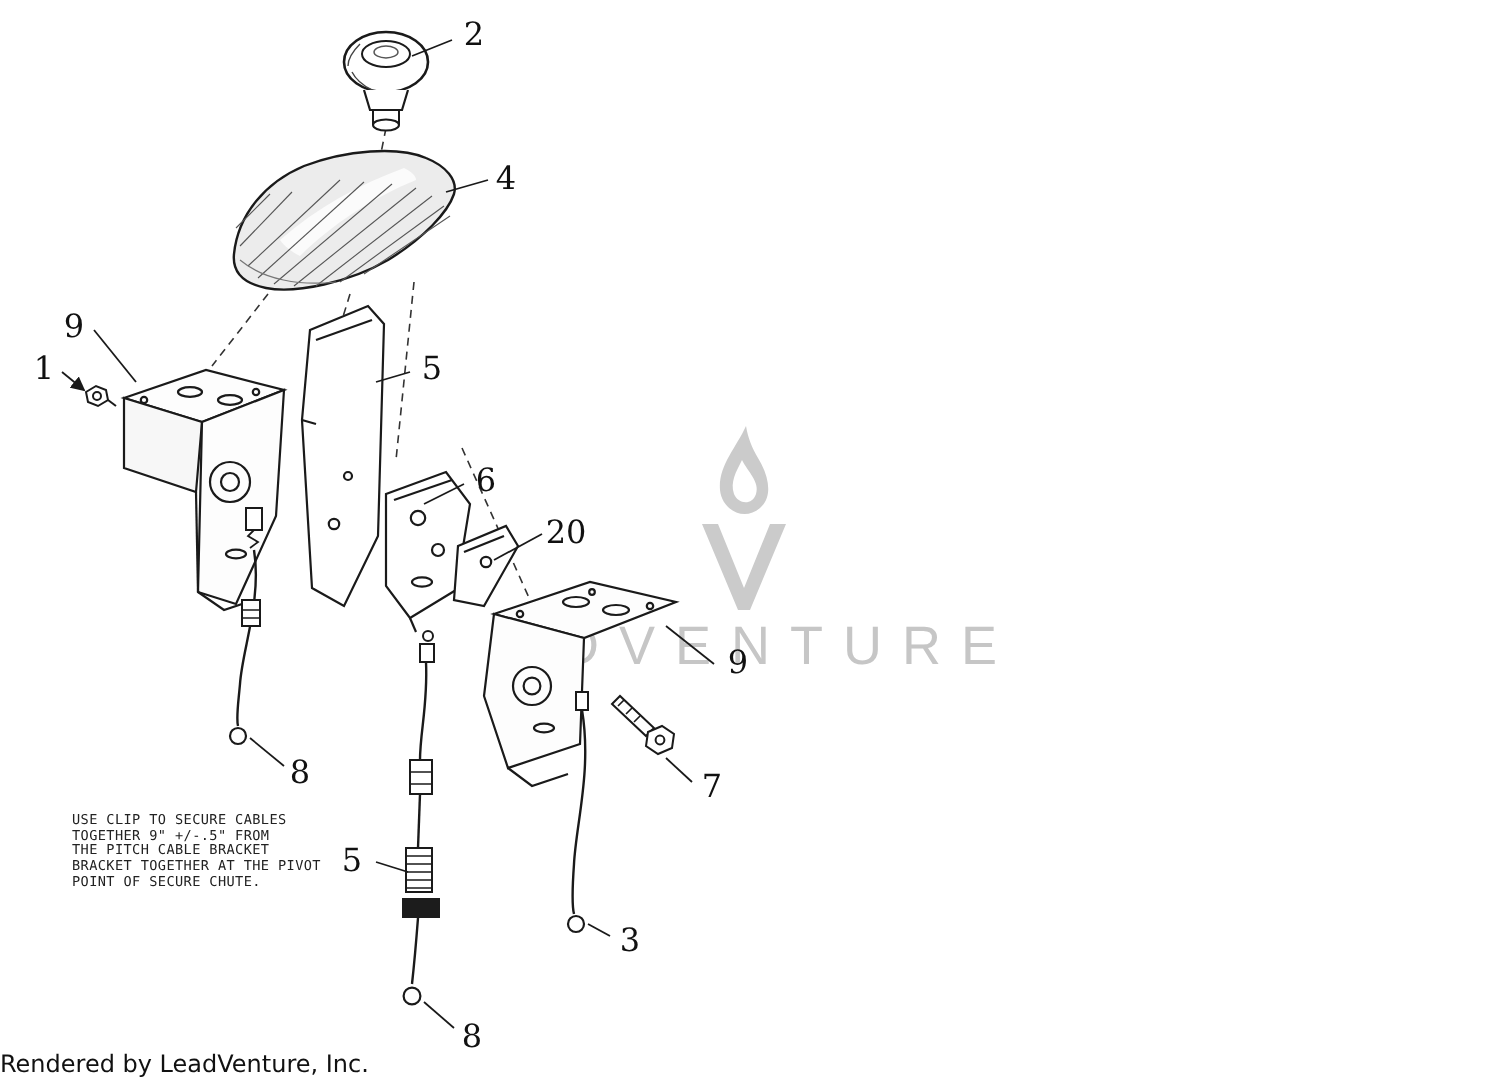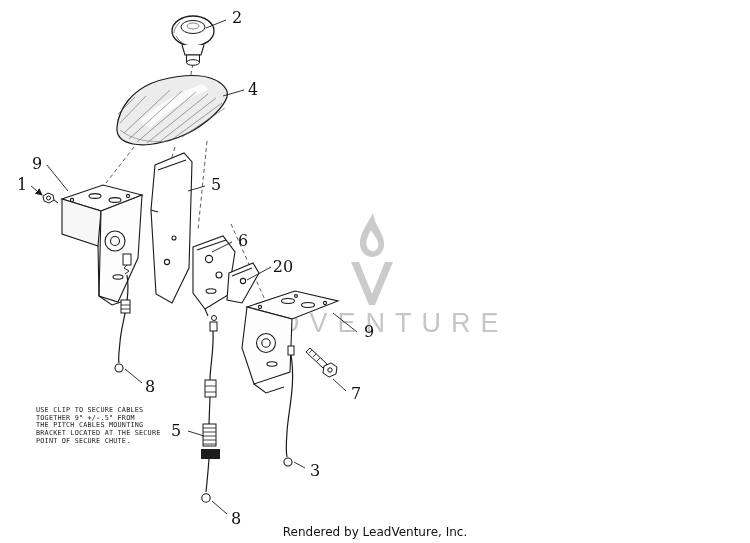--- a/index.html
+++ b/index.html
@@ -19,21 +19,21 @@
     font-family:"DejaVu Serif",serif;font-size:16px;color:#111;
   }
   .note{
     position:absolute;left:21px;top:407px;
     font-family:"DejaVu Sans Mono",monospace;
     font-size:6.8px;line-height:7.7px;color:#222;letter-spacing:0.2px;
     white-space:nowrap;
     margin-left:15px;
   }
   .footer{
-    position:absolute;left:0;right:0;bottom:4px;text-align:center;
+    position:absolute;left:0;right:0;bottom:4px;text-align:left;
     font-family:"DejaVu Sans",sans-serif;font-size:12px;color:#111;
   }
 </style>
 </head>
 <body>
 
 <div class="stage">
 
   <div class="watermark-text">ADVENTURE</div>
 
@@ -207,20 +207,20 @@
   <span class="callout" style="left:369px;top:331px">9</span>
   <span class="callout" style="left:356px;top:393px">7</span>
   <span class="callout" style="left:150px;top:386px">8</span>
   <span class="callout" style="left:176px;top:430px">5</span>
   <span class="callout" style="left:315px;top:470px">3</span>
   <span class="callout" style="left:236px;top:518px">8</span>
 
   <div class="note">
     <div>USE CLIP TO SECURE CABLES</div>
     <div>TOGETHER 9" +/-.5" FROM</div>
-    <div>THE PITCH CABLES MOUNTING</div>
-    <div>BRACKET LOCATED AT THE SECURE</div>
+    <div>THE PITCH CABLE BRACKET</div>
+    <div>BRACKET TOGETHER AT THE PIVOT</div>
     <div>POINT OF SECURE CHUTE.</div>
   </div>
 
   <div class="footer">Rendered by LeadVenture, Inc.</div>
 
 </div>
 
 </body></html>

